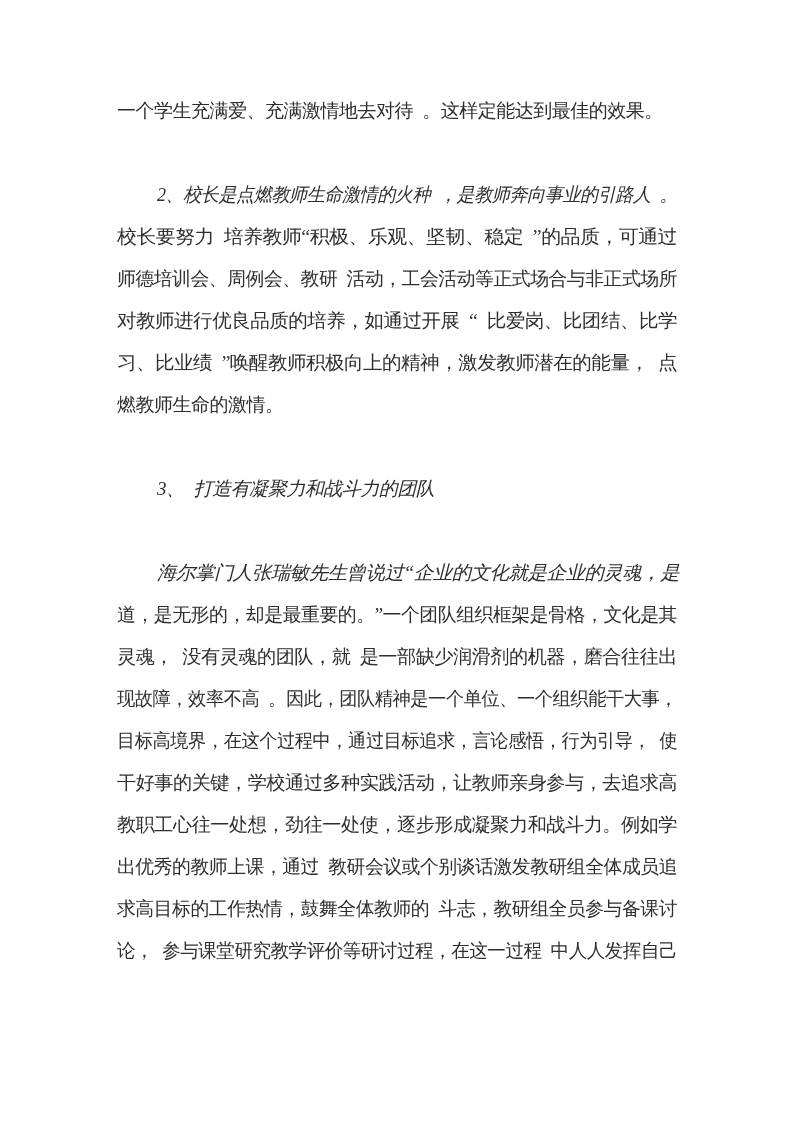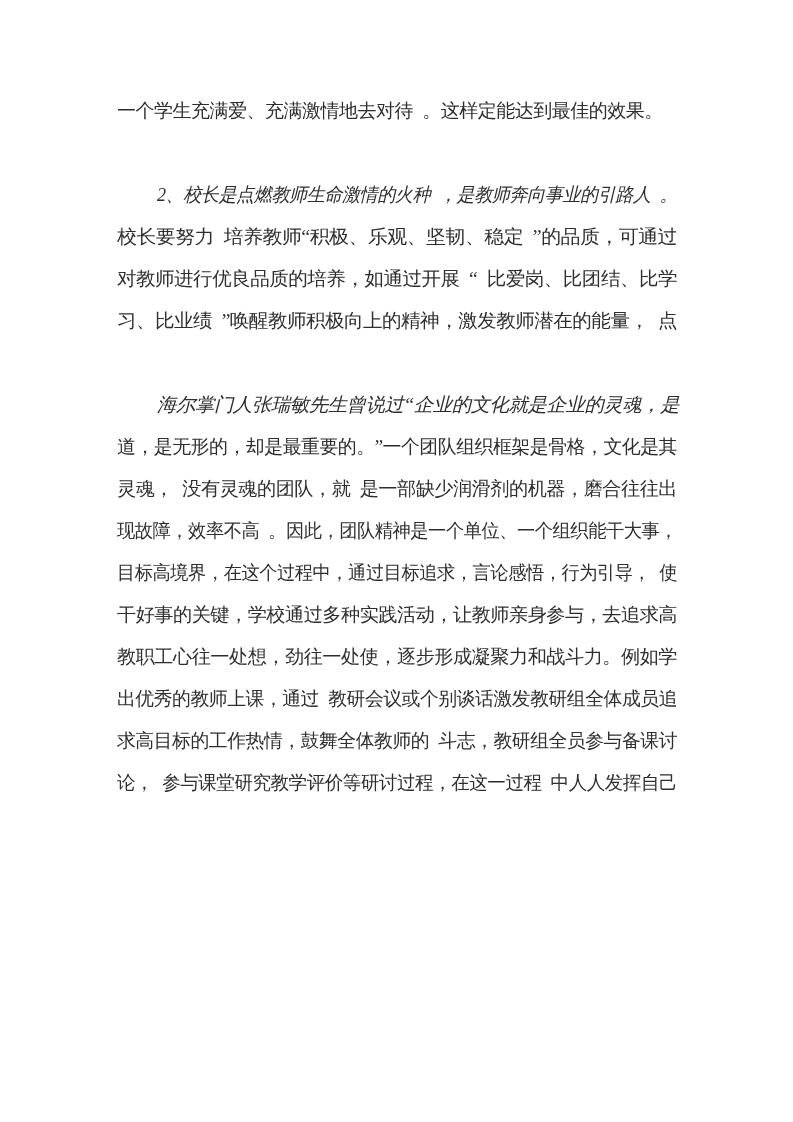--- a/index.html
+++ b/index.html
@@ -48,22 +48,27 @@
 </head>
 <body style="background: rgb(255, 255, 255);">
 
 <div class="document-page" style="color: rgb(46, 46, 46);">
     <div class="paragraph">
       <div class="line"><span class="line-text">一个学生充满爱、充满激情地去对待 。这样定能达到最佳的效果。</span></div>
     </div>
     <div class="paragraph">
       <div class="line indent"><span class="line-text" style="transform: scaleX(0.9533);">2、校长是点燃教师生命激情的火种 ，是教师奔向事业的引路人 。</span></div>
       <div class="line"><span class="line-text" style="transform: scaleX(1.0489);">校长要努力 培养教师“积极、乐观、坚韧、稳定 ”的品质，可通过</span></div>
+      <div class="line"><span class="line-text" style="transform: scaleX(0.9925);">师德培训会、周例会、教研 活动，工会活动等正式场合与非正式场所</span></div>
       <div class="line"><span class="line-text" style="transform: scaleX(1.0286);">对教师进行优良品质的培养，如通过开展 “ 比爱岗、比团结、比学</span></div>
       <div class="line"><span class="line-text" style="transform: scaleX(1.0286);">习、比业绩 ”唤醒教师积极向上的精神，激发教师潜在的能量， 点</span></div>
+      <div class="line"><span class="line-text">燃教师生命的激情。</span></div>
+    </div>
+    <div class="paragraph">
+      <div class="line indent"><span class="line-text">3、 打造有凝聚力和战斗力的团队</span></div>
     </div>
     <div class="paragraph">
       <div class="line indent"><span class="line-text" style="transform: scaleX(1.0248);">海尔掌门人张瑞敏先生曾说过“企业的文化就是企业的灵魂，是</span></div>
       <div class="line"><span class="line-text" style="transform: scaleX(0.9948);">道，是无形的，却是最重要的。”一个团队组织框架是骨格，文化是其</span></div>
       <div class="line"><span class="line-text" style="transform: scaleX(1.009);">灵魂， 没有灵魂的团队，就 是一部缺少润滑剂的机器，磨合往往出</span></div>
       <div class="line"><span class="line-text" style="transform: scaleX(0.961);">现故障，效率不高 。因此，团队精神是一个单位、一个组织能干大事，</span></div>
       <div class="line"><span class="line-text" style="transform: scaleX(0.961);">目标高境界，在这个过程中，通过目标追求，言论感悟，行为引导， 使</span></div>
       <div class="line"><span class="line-text" style="transform: scaleX(1.009);">干好事的关键，学校通过多种实践活动，让教师亲身参与，去追求高</span></div>
       <div class="line"><span class="line-text" style="transform: scaleX(1.009);">教职工心往一处想，劲往一处使，逐步形成凝聚力和战斗力。例如学</span></div>
       <div class="line"><span class="line-text" style="transform: scaleX(0.9925);">出优秀的教师上课，通过 教研会议或个别谈话激发教研组全体成员追</span></div>

